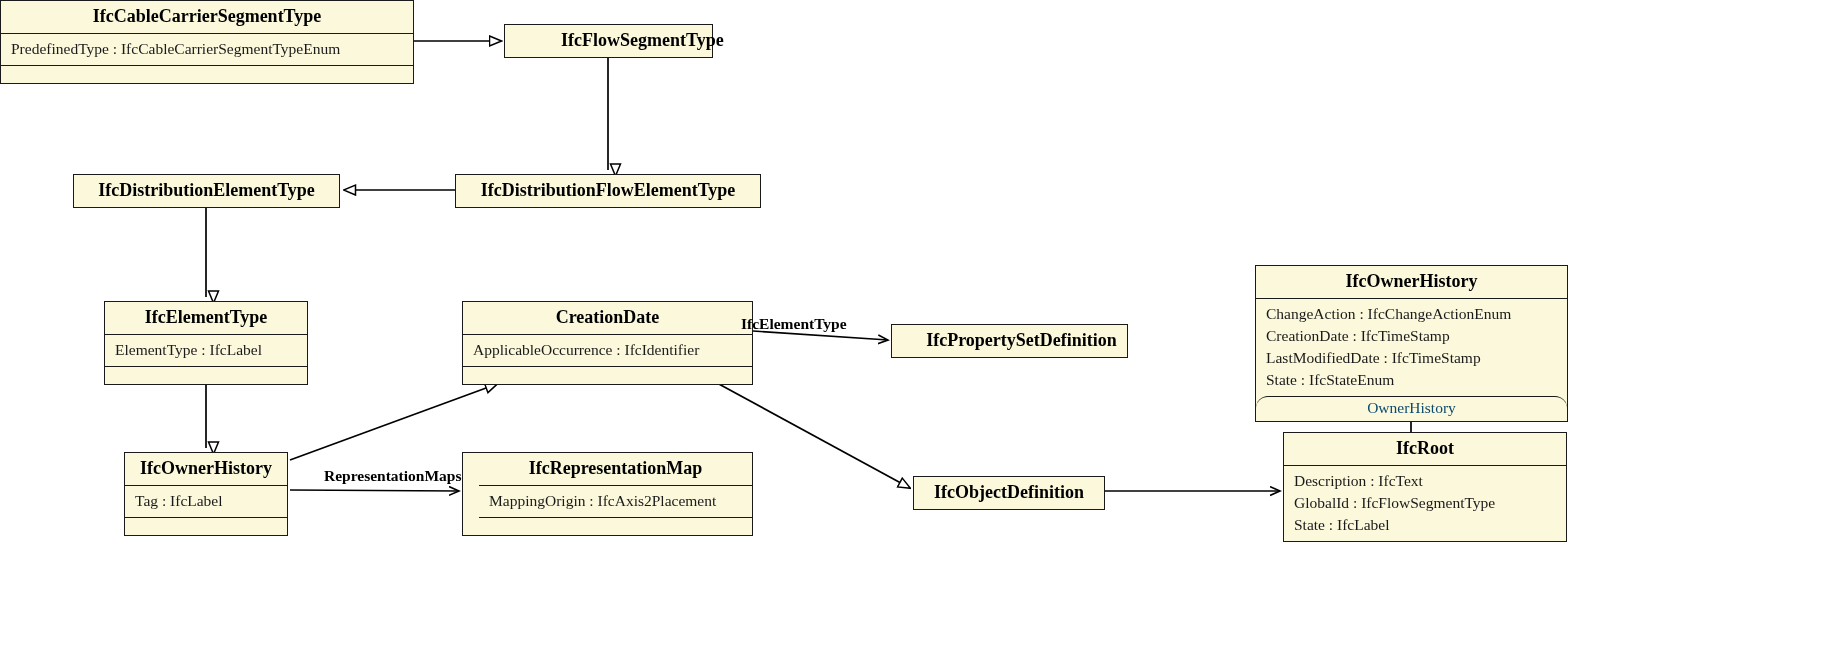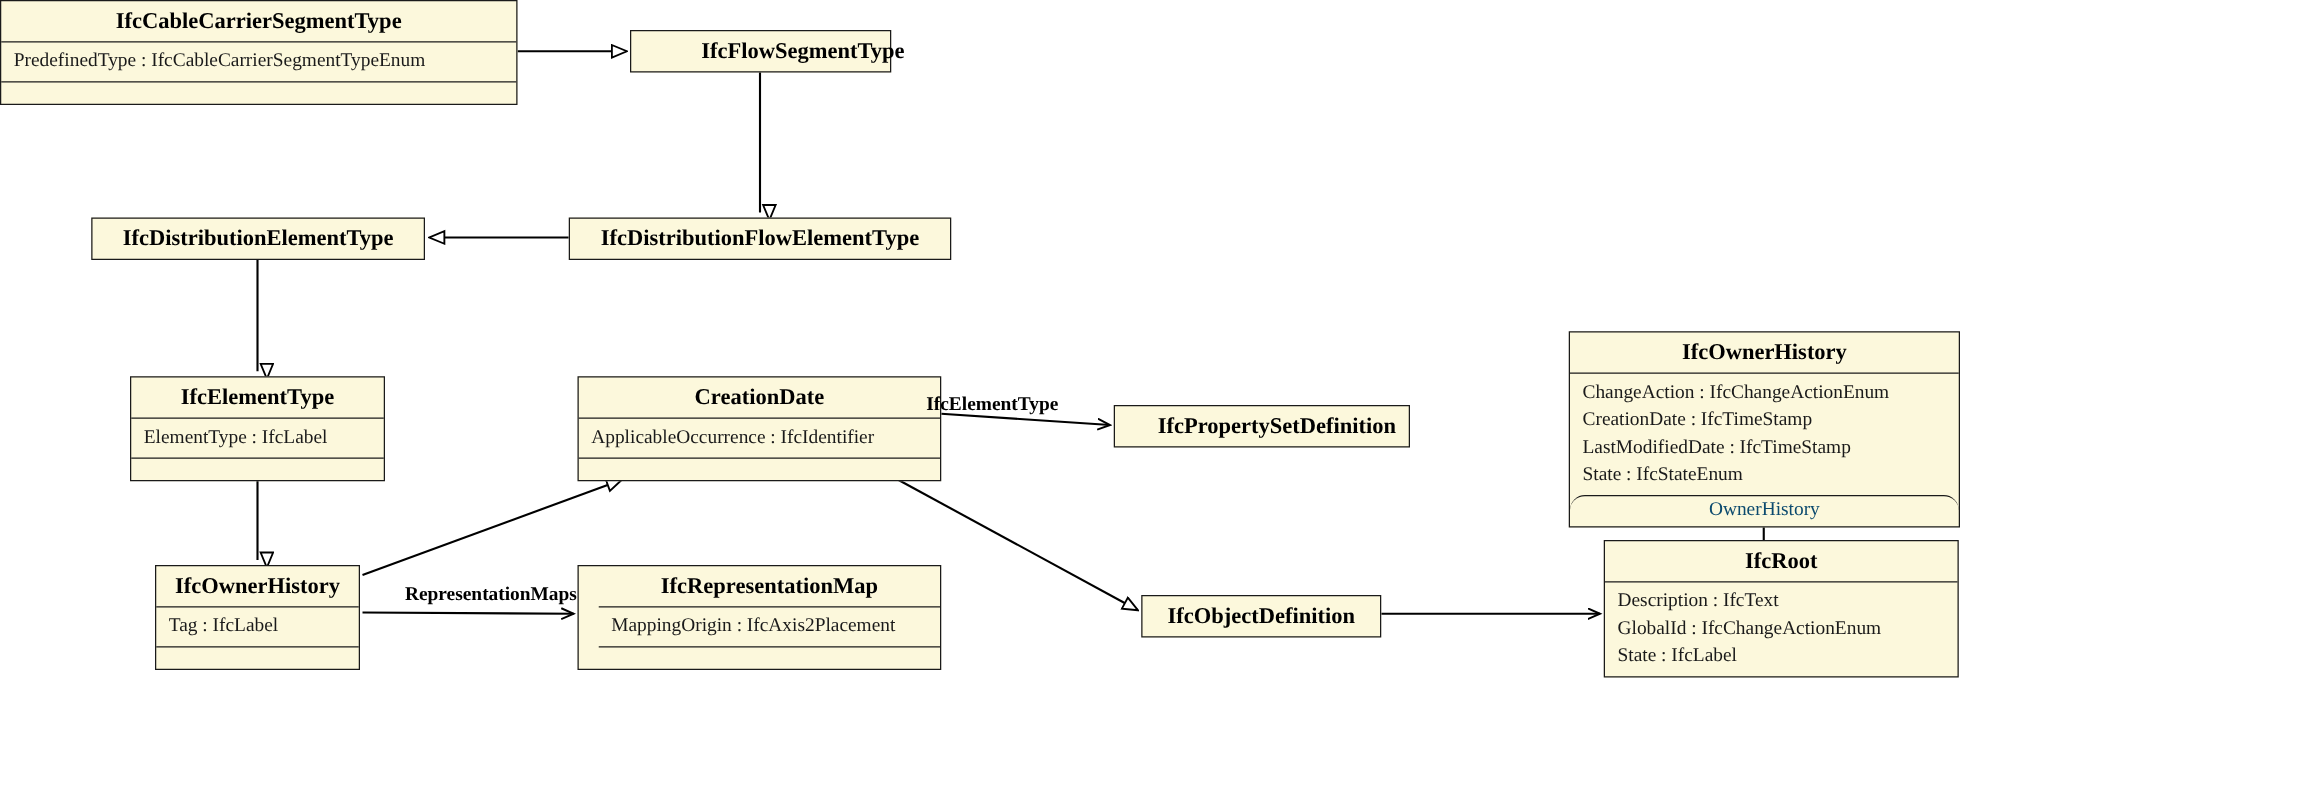--- a/index.html
+++ b/index.html
@@ -180,21 +180,21 @@
         </div>
         <div class="uml-empty uml-sep"></div>
       </div>
       <div class="uml-class" style="left: 913px; top: 476px; width: 192px;">
         <div class="uml-name">IfcObjectDefinition</div>
       </div>
       <div class="uml-class" style="left: 1283px; top: 432px; width: 284px;">
         <div class="uml-name">IfcRoot</div>
         <div class="uml-attrs uml-sep">
           <div class="uml-attr">Description : IfcText</div>
-          <div class="uml-attr">GlobalId : IfcChangeActionEnum</div>
+          <div class="uml-attr">GlobalId : IfcFlowSegmentType</div>
           <div class="uml-attr">State : IfcLabel</div>
         </div>
       </div>
     </div>
   <div id="label-layer">
       <div class="edge-label" style="left: 741px; top: 315px;">IfcElementType</div>
       <div class="edge-label" style="left: 324px; top: 467px;">RepresentationMaps</div>
     </div>
 
 </div>

